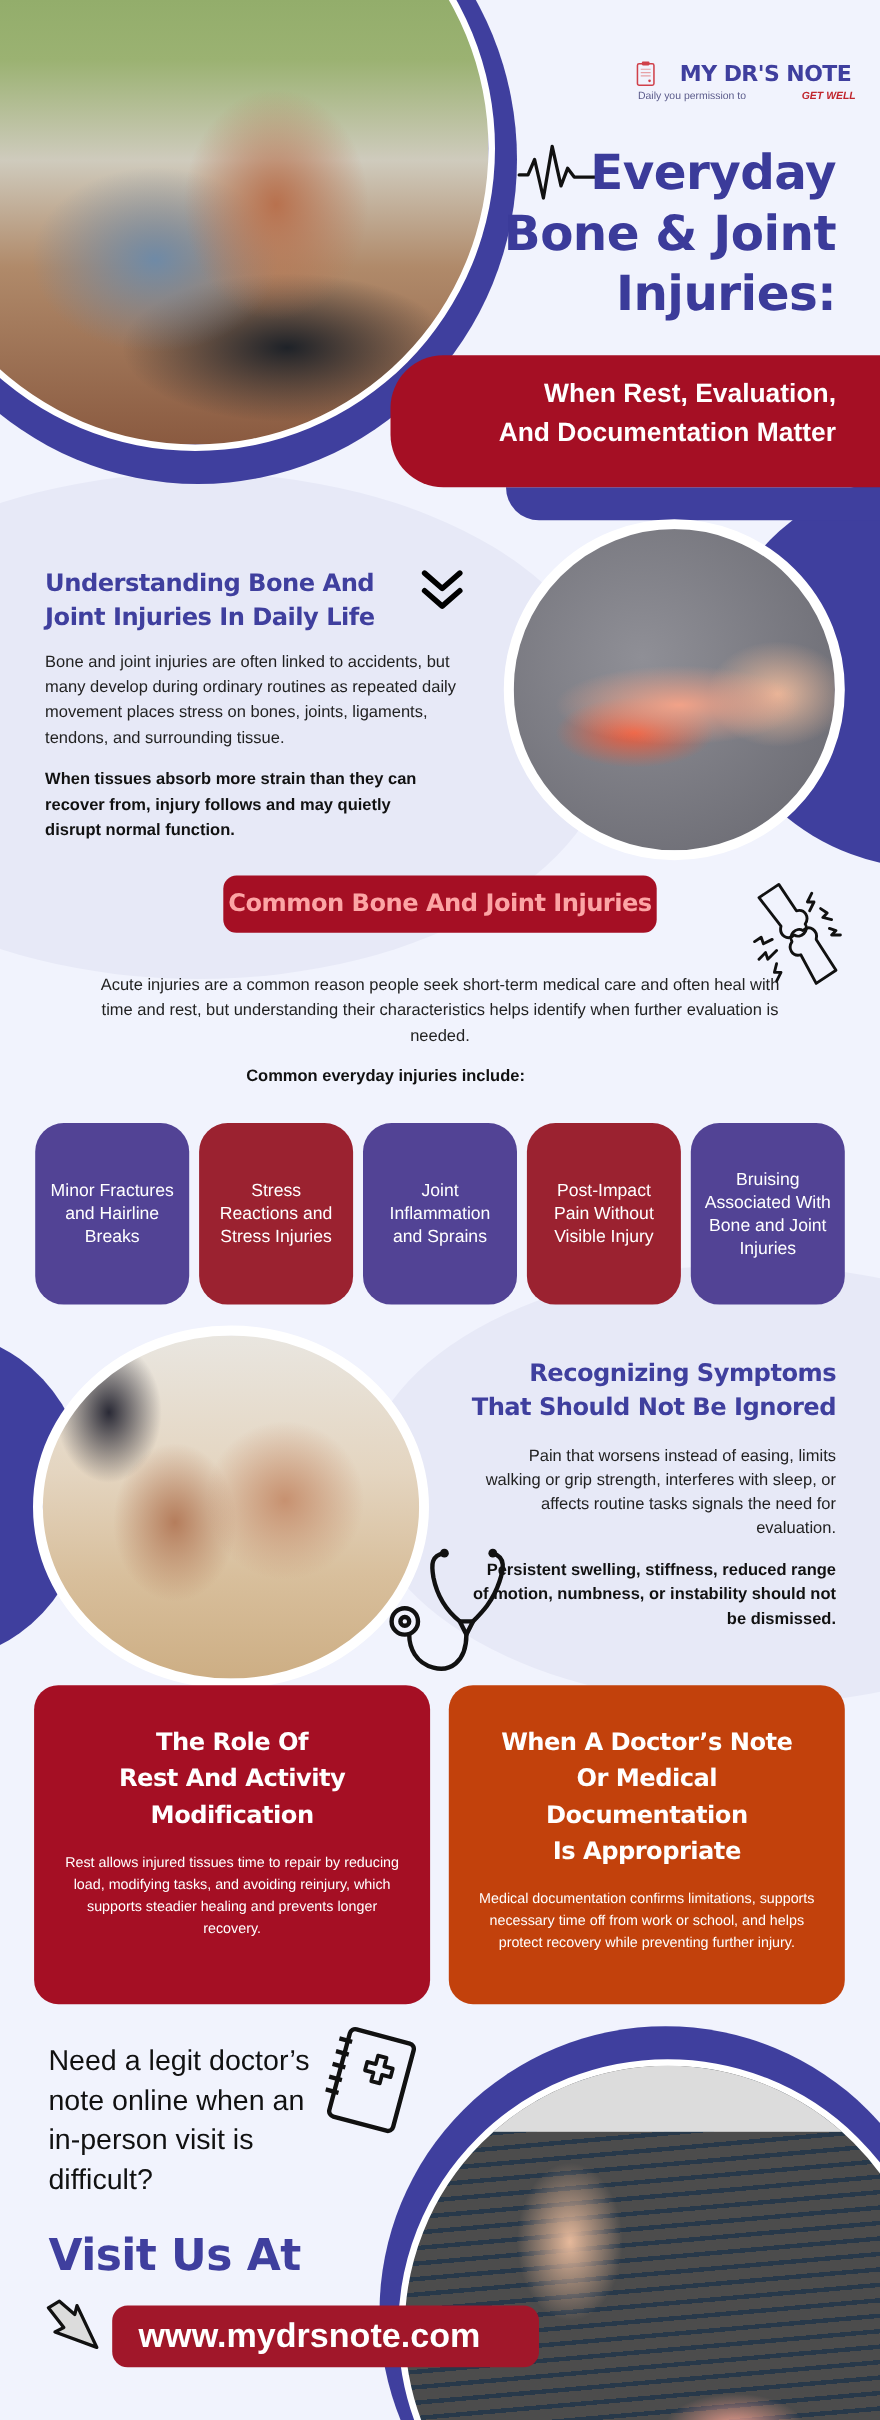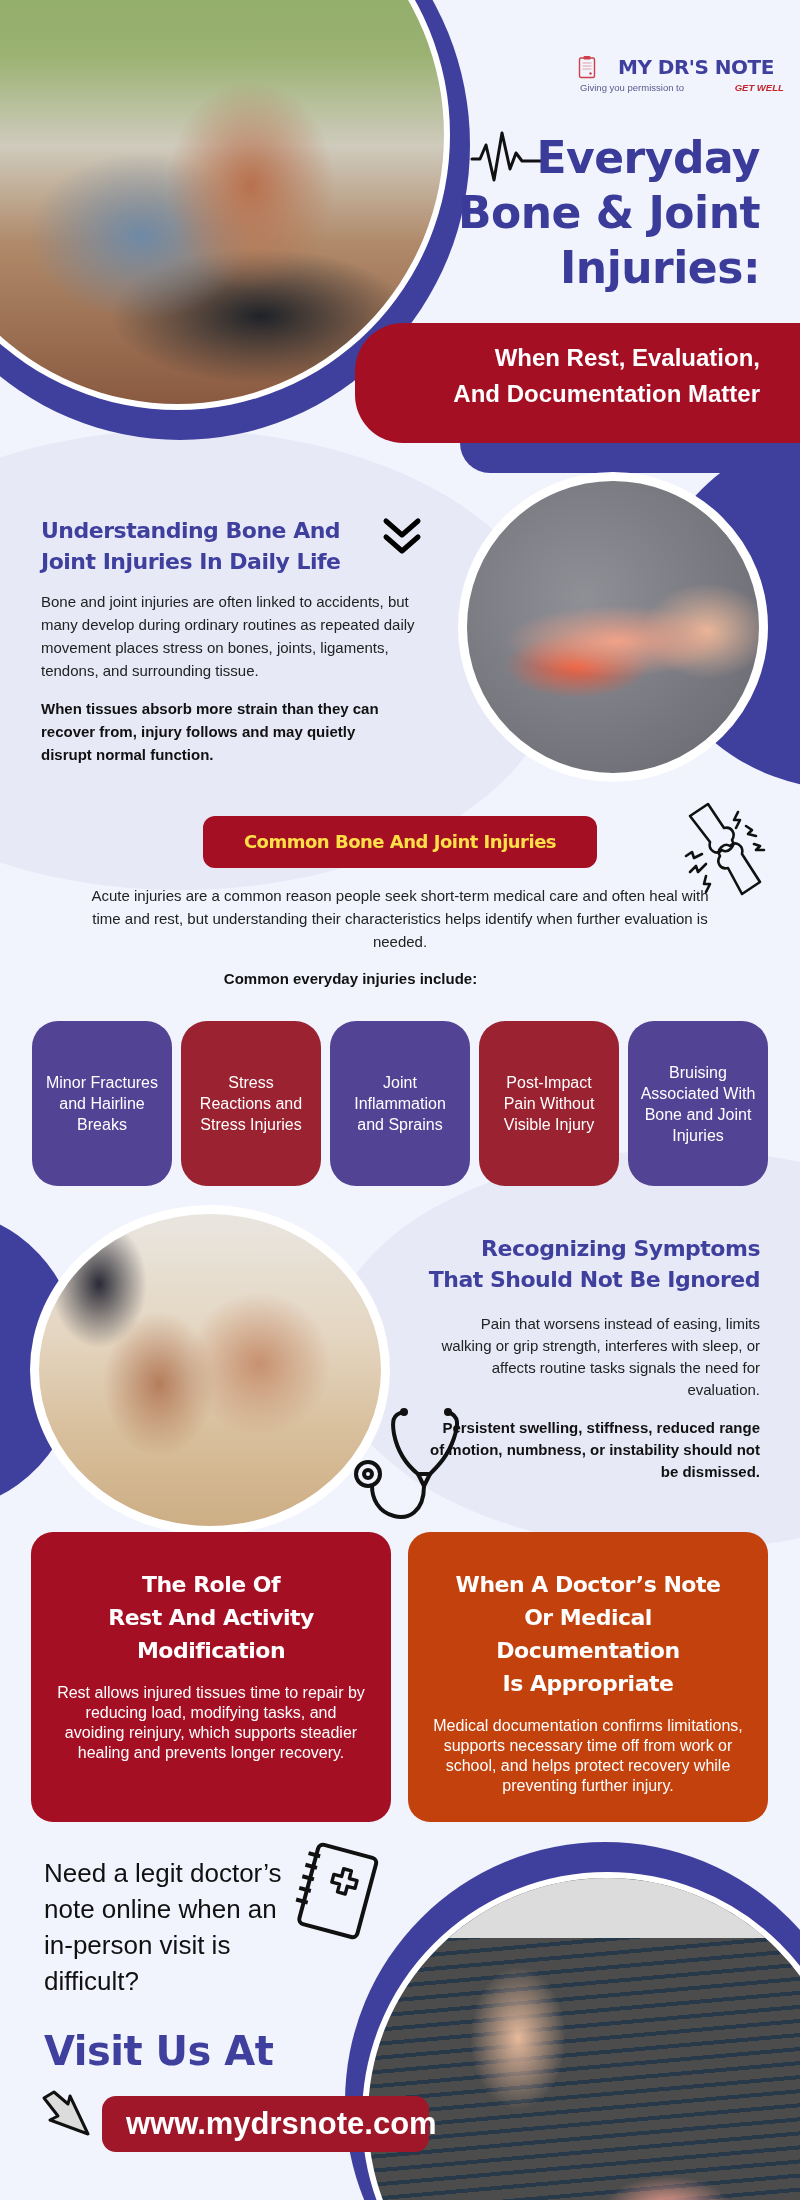--- a/index.html
+++ b/index.html
@@ -68,22 +68,22 @@
     border: 9px solid #ffffff; overflow: hidden;
     background:
       radial-gradient(ellipse 140px 45px at 150px 160px, #f2a288 0%, rgba(242,162,136,0) 80%),
       radial-gradient(ellipse 80px 60px at 240px 150px, #e8b79a 0%, rgba(232,183,154,0) 80%),
       radial-gradient(ellipse 90px 40px at 110px 185px, #ee5a3a 0%, rgba(238,90,58,0) 80%),
       radial-gradient(circle at 40% 40%, #8f8f96, #66666e);
   }
 
   
   .common-pill {
-    left: 203px; top: 816px; width: 394px; height: 52px; border-radius: 12px;
-    background: #a50f24; color: #fde047; font-size: 18px; text-align: center; line-height: 52px;
+    left: 203px; top: 796px; width: 394px; height: 52px; border-radius: 12px;
+    background: #a50f24; color: #fca5a5; font-size: 22px; text-align: center; line-height: 52px;
   }
   .bones-icon { left: 680px; top: 800px; }
   .common-desc { left: 80px; top: 884px; width: 640px; text-align: center; font-size: 15px; line-height: 23px; color: #222; }
   .common-lead { left: 0; top: 970px; width: 673px; text-align: center; font-size: 15px; font-weight: bold; color: #111; padding-left: 28px; }
 
   .cards { left: 32px; top: 1021px; width: 736px; display: flex; justify-content: space-between; }
   .card {
     width: 140px; height: 165px; border-radius: 26px;
     color: #fff; font-size: 16px; line-height: 21px; text-align: center;
     display: flex; align-items: center; justify-content: center; padding: 0 10px;
@@ -107,29 +107,29 @@
   .steth { left: 352px; top: 1402px; }
 
   
   .box {
     top: 1532px; width: 360px; height: 290px; border-radius: 22px;
     color: #fff; text-align: center; padding: 36px 24px 0;
   }
   .box.red { left: 31px; background: #a50f24; }
   .box.purple { left: 408px; background: #c2410c; }
   .box-title { font-size: 22px; line-height: 33px; margin-bottom: 16px; }
-  .box-body { font-size: 16px; line-height: 20px; }
+  .box-body { font-size: 13px; line-height: 20px; }
 
   
   .cta-q { left: 44px; top: 1855px; width: 260px; font-size: 26px; line-height: 36px; color: #111; }
   .notebook { left: 290px; top: 1838px; }
   .visit { left: 44px; top: 2028px; color: #3f3f9e; font-size: 40px; }
   .cursor { left: 40px; top: 2090px; }
   .url-pill {
-    left: 102px; top: 2096px; width: 327px; height: 56px; border-radius: 14px;
+    left: 102px; top: 2096px; width: 388px; height: 56px; border-radius: 14px;
     background: #a1172a; color: #fff; font-size: 31px; font-weight: bold; line-height: 56px;
     padding-left: 24px; z-index: 5; font-family: "Liberation Sans", sans-serif;
   }
   .arm-ring { left: 345px; top: 1842px; width: 520px; height: 520px; border-radius: 50%; background: #3f3f9e; }
   .arm-photo {
     left: 362px; top: 1872px; width: 490px; height: 490px; border-radius: 50%;
     border: 6px solid #fff; overflow: hidden;
     background:
       radial-gradient(ellipse 60px 90px at 150px 160px, #e6b99b 0%, rgba(230,185,155,0) 80%),
       radial-gradient(ellipse 80px 40px at 300px 330px, #f0a090 0%, rgba(240,160,144,0) 80%),
@@ -157,21 +157,21 @@
       <rect x="1.5" y="3" width="15" height="19.5" rx="1.5" fill="none" stroke="#d0404a" stroke-width="1.4"></rect>
       <rect x="5.5" y="1" width="7" height="3.5" rx="1" fill="#d0404a"></rect>
       <line x1="4.5" y1="8" x2="13.5" y2="8" stroke="#e6a0a5" stroke-width="1"></line>
       <line x1="4.5" y1="11" x2="13.5" y2="11" stroke="#e6a0a5" stroke-width="1"></line>
       <line x1="4.5" y1="14" x2="13.5" y2="14" stroke="#e6a0a5" stroke-width="1"></line>
       <circle cx="12.5" cy="18.5" r="1.2" fill="#d0404a"></circle>
     </svg>
     <span class="logo-name">MY DR'S NOTE</span>
   </div>
   <div class="logo-tag">
-    <span>Giving you permission to</span>
+    <span>Daily you permission to</span>
     <b>GET WELL</b>
   </div>
 </div>
 
 <svg class="abs pulse" width="78" height="60" viewBox="0 0 78 60">
   <polyline points="2,34 10,34 16,20 24,55 32,8 40,44 46,28 52,36 76,36" fill="none" stroke="#111" stroke-width="3" stroke-linejoin="round" stroke-linecap="round"></polyline>
 </svg>
 
 <div class="abs hero-title display">
   <div>Everyday</div>

